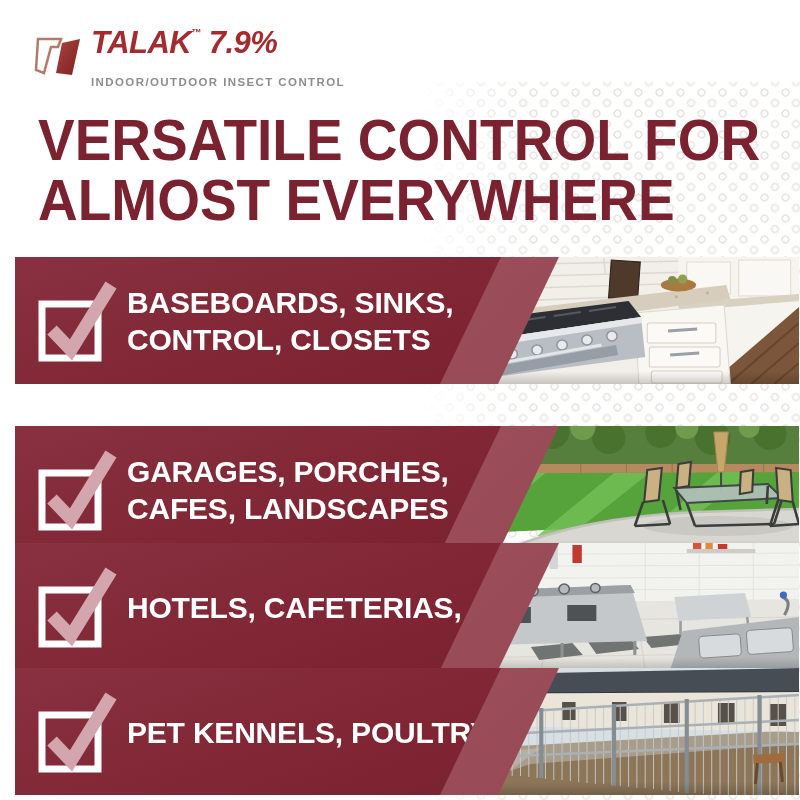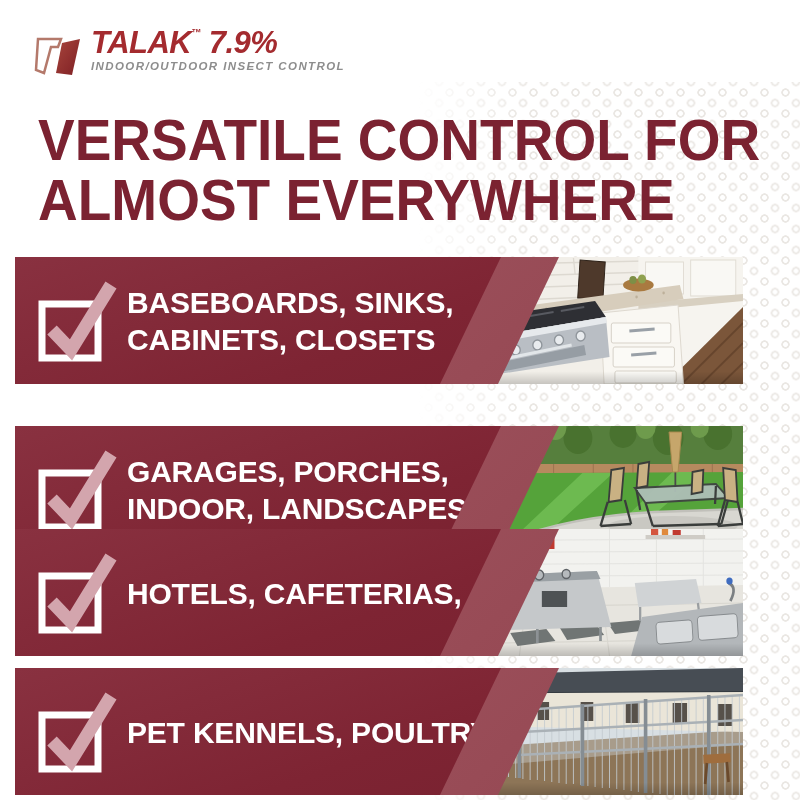--- a/index.html
+++ b/index.html
@@ -16,31 +16,31 @@
     -webkit-mask-image:linear-gradient(to right, transparent 0, #000 110px);
     mask-image:linear-gradient(to right, transparent 0, #000 110px);}
 
   
   .logo{position:absolute;top:26px;left:34px;display:flex;align-items:flex-start;z-index:3;justify-content:center;}
   .logo-mark{flex:0 0 auto;margin-right:9px;margin-top:6px;}
   .brand-line{font-size:31px;font-style:italic;font-weight:900;color:#a42b2f;
               letter-spacing:-0.5px;line-height:34px;white-space:nowrap;}
   .brand-tm{font-size:10px;vertical-align:top;line-height:14px;}
   .brand-pct{margin-left:8px;}
-  .tagline{margin-top:0;font-size:11.5px;font-weight:700;font-style:italic;
+  .tagline{margin-top:16px;font-size:11.5px;font-weight:700;
            color:#8d8d8d;letter-spacing:1.4px;white-space:nowrap;}
 
   
   .headline{position:absolute;left:38px;top:110px;z-index:2;color:#7b2231;
             font-weight:800;font-size:55px;line-height:58px;letter-spacing:0;
             transform:scaleY(1.04);transform-origin:top left;white-space:nowrap;}
 
   
-  .row{position:absolute;left:15px;width:728px;height:127px;overflow:hidden;z-index:2;}
-  .row-1{top:257px;} .row-2{top:394px;margin-top:32px;} .row-3{top:529px;} .row-4{top:668px;}
+  .row{position:absolute;left:15px;width:784px;height:127px;overflow:hidden;z-index:2;}
+  .row-1{top:257px;} .row-2{top:394px;margin-top:32px;} .row-3{top:543px;} .row-4{top:668px;}
   .photo{position:absolute;top:0;bottom:0;left:360px;right:0;}
   .photo svg{display:block;width:100%;height:100%;}
   .photo::after{content:"";position:absolute;inset:0;
     background:linear-gradient(to bottom, rgba(0,0,0,0) 90%, rgba(0,0,0,0.18) 100%);}
   .wedge{position:absolute;inset:0;background:linear-gradient(135deg,#a25964 0%,#93444f 100%);
          clip-path:polygon(0 0,544px 0,483px 100%,0 100%);}
   .banner{position:absolute;inset:0;background:linear-gradient(160deg,#893140 0%,#7e2433 55%,#75202e 100%);
           clip-path:polygon(0 0,486px 0,425px 100%,0 100%);}
   .check{position:absolute;left:22px;top:21px;}
   .caption{position:absolute;left:112px;top:50%;transform:translateY(-50%);
@@ -142,21 +142,21 @@
       </svg>
     </div>
     <div class="wedge"></div>
     <div class="banner">
       <svg class="check" width="80" height="84" viewBox="0 0 80 84">
         <rect x="5" y="26" width="56" height="54" fill="none" stroke="#ffffff" stroke-width="7"></rect>
         <path d="M15,52 L34,72 L74,7" fill="none" stroke="#d3a5ad" stroke-width="13"></path>
       </svg>
       <div class="caption">
         <div>BASEBOARDS, SINKS,</div>
-        <div>CABINETS, CLOSETS</div>
+        <div>CONTROL, CLOSETS</div>
       </div>
     </div>
   </div>
 
   <div class="row row-2">
     <div class="photo">
       <svg viewBox="0 0 408 127" preserveAspectRatio="none">
         <rect width="408" height="40" fill="#567f3d"></rect>
         <g fill="#49722f">
             <circle cx="20" cy="12" r="14"></circle>
@@ -223,21 +223,21 @@
       </svg>
     </div>
     <div class="wedge"></div>
     <div class="banner">
       <svg class="check" width="80" height="84" viewBox="0 0 80 84">
         <rect x="5" y="26" width="56" height="54" fill="none" stroke="#ffffff" stroke-width="7"></rect>
         <path d="M15,52 L34,72 L74,7" fill="none" stroke="#d3a5ad" stroke-width="13"></path>
       </svg>
       <div class="caption">
         <div>GARAGES, PORCHES,</div>
-        <div>INDOOR, LANDSCAPES</div>
+        <div>CAFES, LANDSCAPES</div>
       </div>
     </div>
   </div>
 
   <div class="row row-3">
     <div class="photo">
       <svg viewBox="0 0 408 127" preserveAspectRatio="none">
         <rect width="408" height="62" fill="#f2f2ef"></rect>
         <g stroke="#e3e3df" stroke-width="1">
           <line x1="0" y1="12" x2="408" y2="10"></line>

